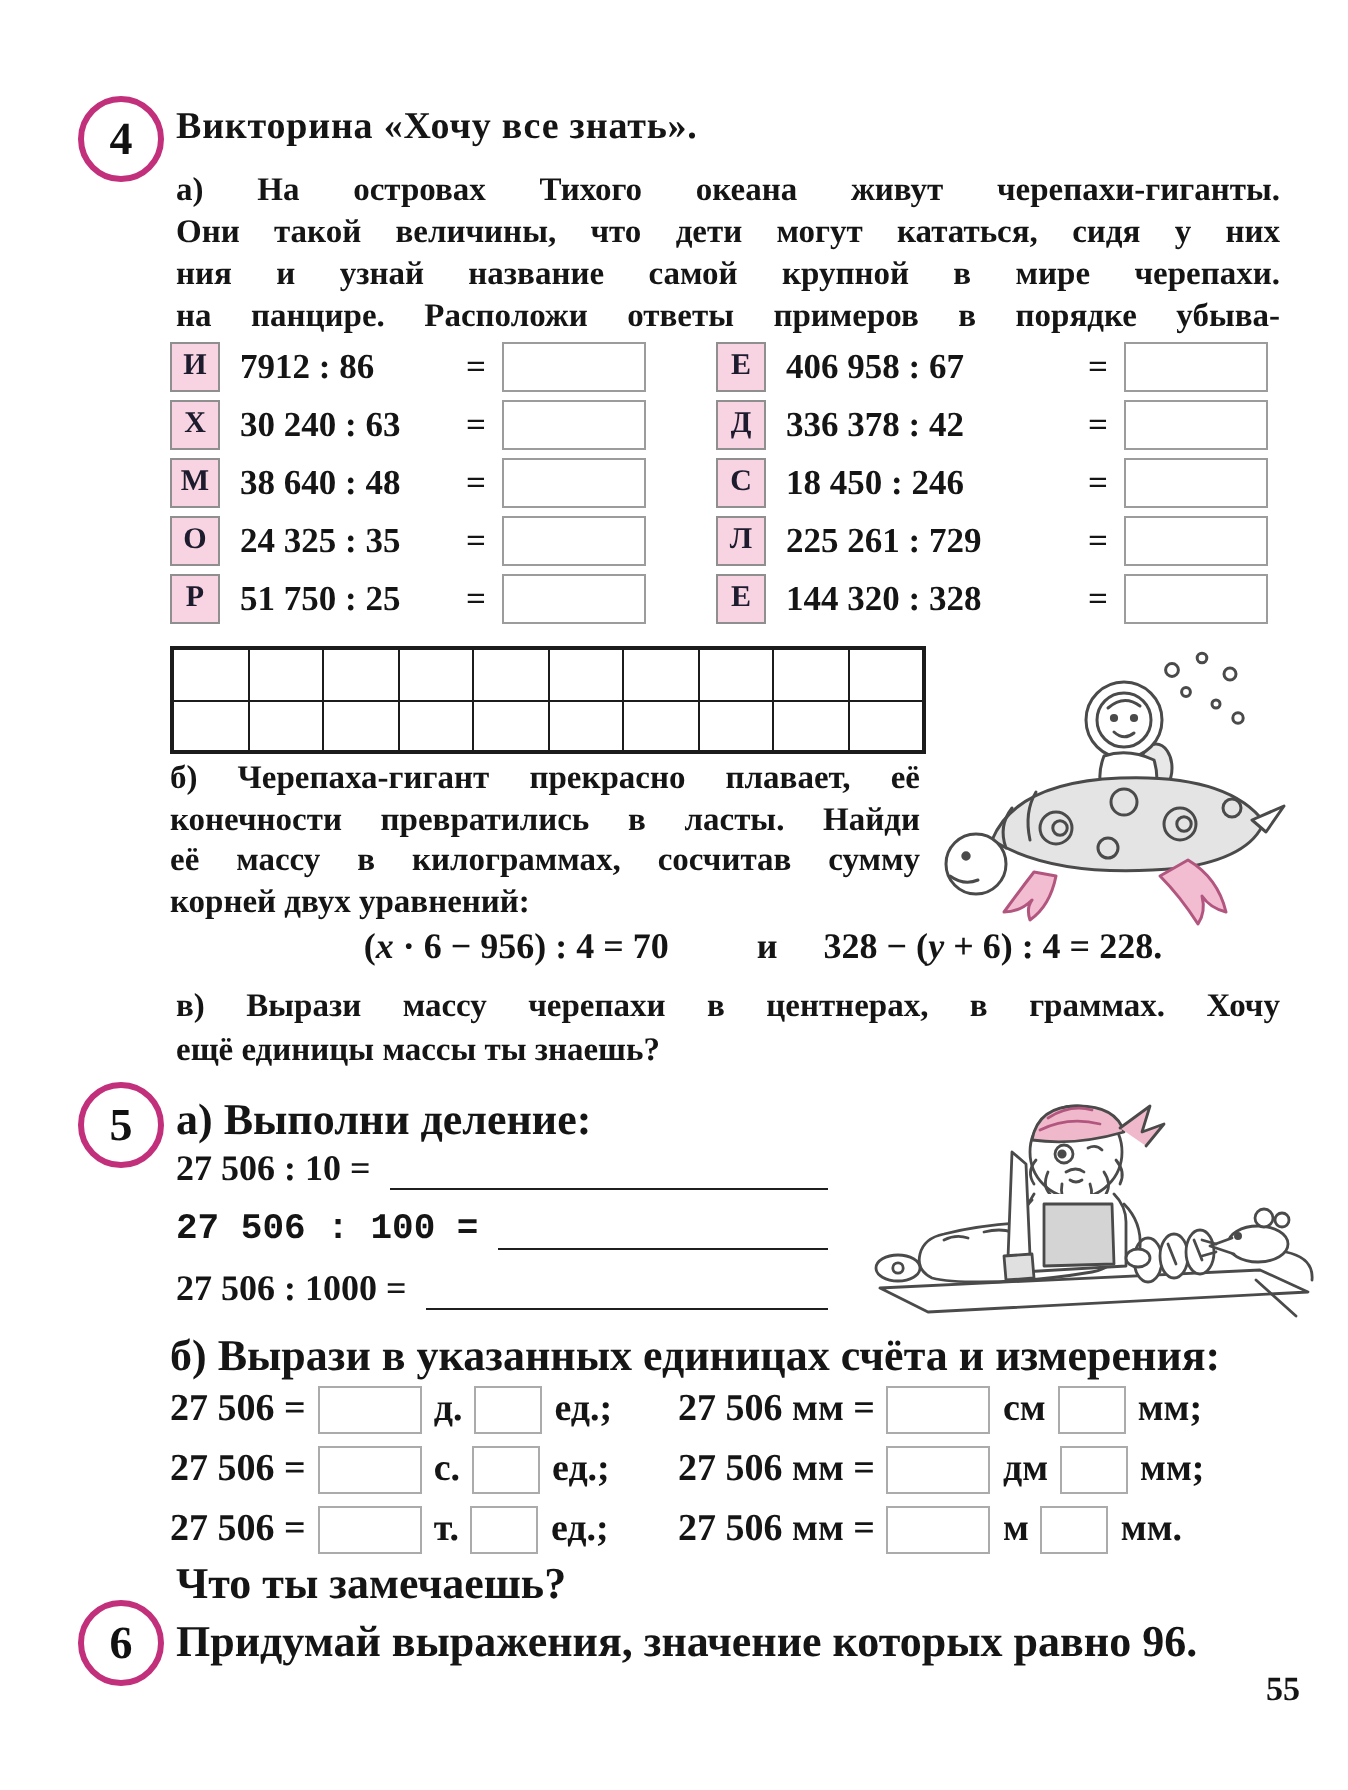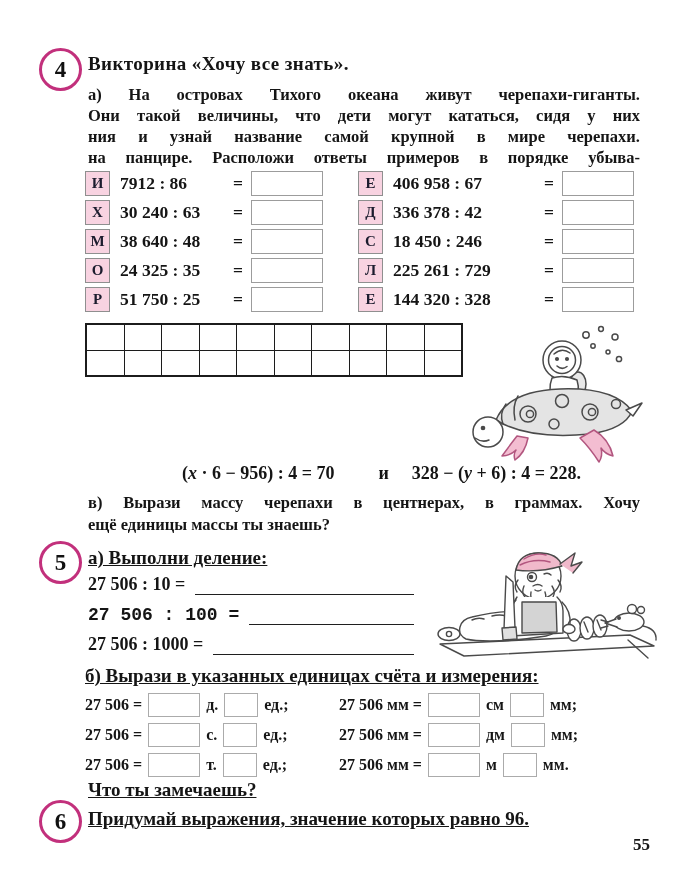--- a/index.html
+++ b/index.html
@@ -58,28 +58,28 @@
   .eqrow .conj     { margin-left:44px; }
   .eqrow .eq-right { margin-left:23px; }
   .mvar { font-style:italic; }
 
   
   .mrow { position:absolute; left:88px; width:326px; display:flex; align-items:flex-end;
           font-size:18px; height:24px; }
   .write-line { flex:1; margin-left:10px; border-bottom:1.7px solid #1f1f1f; height:20px; }
 
   
-  .urow { position:absolute; left:85px; width:560px; height:27px; font-size:16px; }
+  .urow { position:absolute; left:85px; width:560px; height:27px; font-size:19px; }
   .ugroup { display:inline-flex; align-items:center; gap:6px; height:27px; }
   .rgroup { position:absolute; left:254px; top:0; }
   .ubox { height:24px; background:#fff; border:1px solid #ababab; box-sizing:border-box;
           outline:none; font:inherit; text-align:center; padding:0; }
   .w52 { width:52px; } .w36 { width:34px; }
 
-  .label { font-size:19px;text-decoration:underline; }
+  .label { font-size:22px; }
   .pnum { left:614px; top:835px; width:36px; text-align:right; font-size:17px; }
 
   svg { display:block; }
 </style>
 </head>
 <body>
 
 <div class="page">
 
   <div class="circle" style="left:39px; top:48px;">4</div>
@@ -235,20 +235,26 @@
         <circle cx="22" cy="108" r="15" fill="#ffffff"></circle>
         <circle cx="17" cy="104" r="1.6" fill="#4a4a4a"></circle>
         <path d="M9 114 q7 5 14 2"></path>
         <path d="M62 114 q-3 15 -13 22 q-2 -6 1 -10 q-6 6 -14 6 q8 -11 15 -20z" fill="#f3bdd1" stroke="#b2567f"></path>
         <path d="M128 106 q15 9 19 26 q-8 -2 -12 -8 q2 8 -2 14 q-9 -14 -19 -24z" fill="#f3bdd1" stroke="#b2567f"></path>
         <path d="M160 86 l16 -7 l-9 13z" fill="#ffffff"></path>
       </g>
     </svg>
   </div>
 
+  <div class="abs para" style="left:85px; top:379px; width:375px; line-height:20.5px;">
+    <div class="jline">б) Черепаха-гигант прекрасно плавает, её</div>
+    <div class="jline">конечности превратились в ласты. Найди</div>
+    <div class="jline">её массу в килограммах, сосчитав сумму</div>
+    <div class="lline">корней двух уравнений:</div>
+  </div>
 
   <div class="abs eqrow">
     <span class="eq-left"><span>(</span><span class="mvar">x</span><span> · 6 − 956) : 4 = 70</span></span>
     <span class="conj">и</span>
     <span class="eq-right"><span>328 − (</span><span class="mvar">y</span><span> + 6) : 4 = 228.</span></span>
   </div>
 
   <div class="abs para" style="left:88px; top:492px; width:552px; line-height:22px;">
     <div class="jline">в) Вырази массу черепахи в центнерах, в граммах. Хочу</div>
     <div class="lline">ещё единицы массы ты знаешь?</div>

